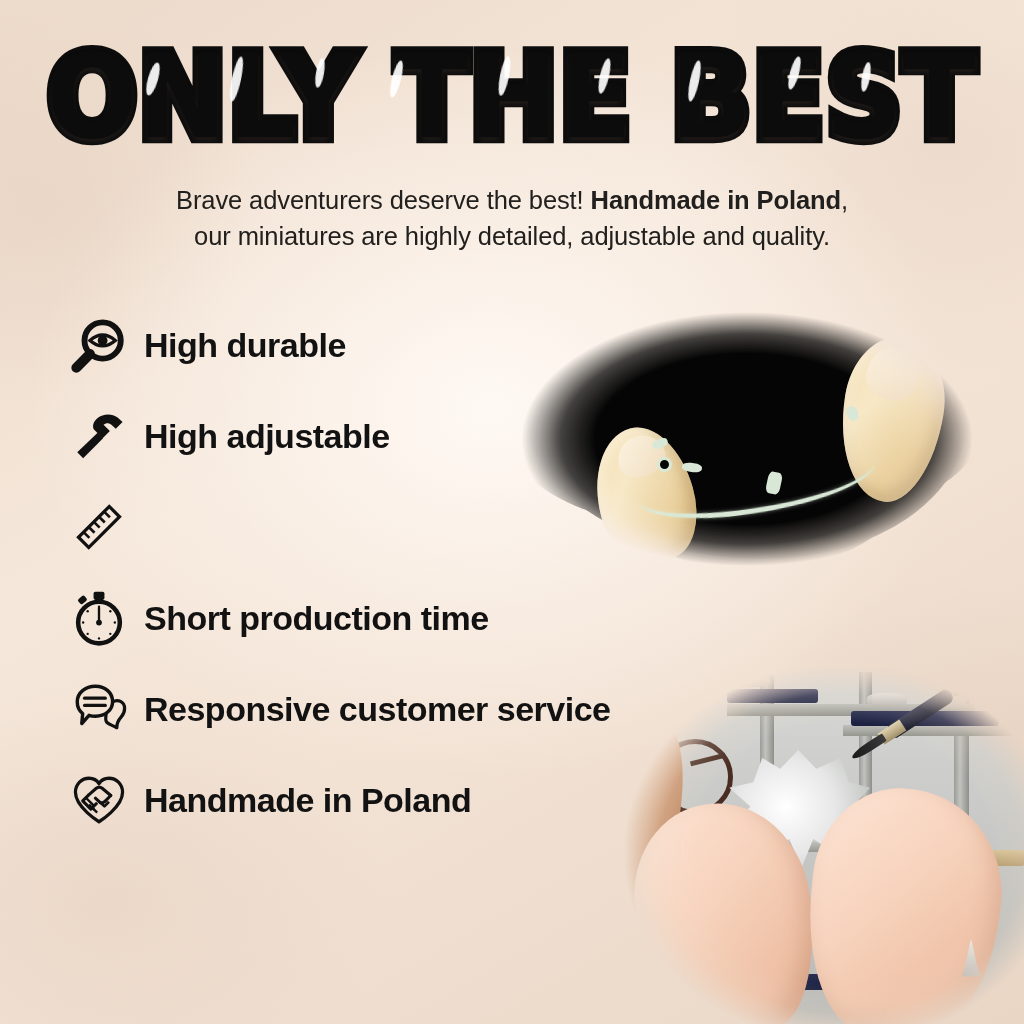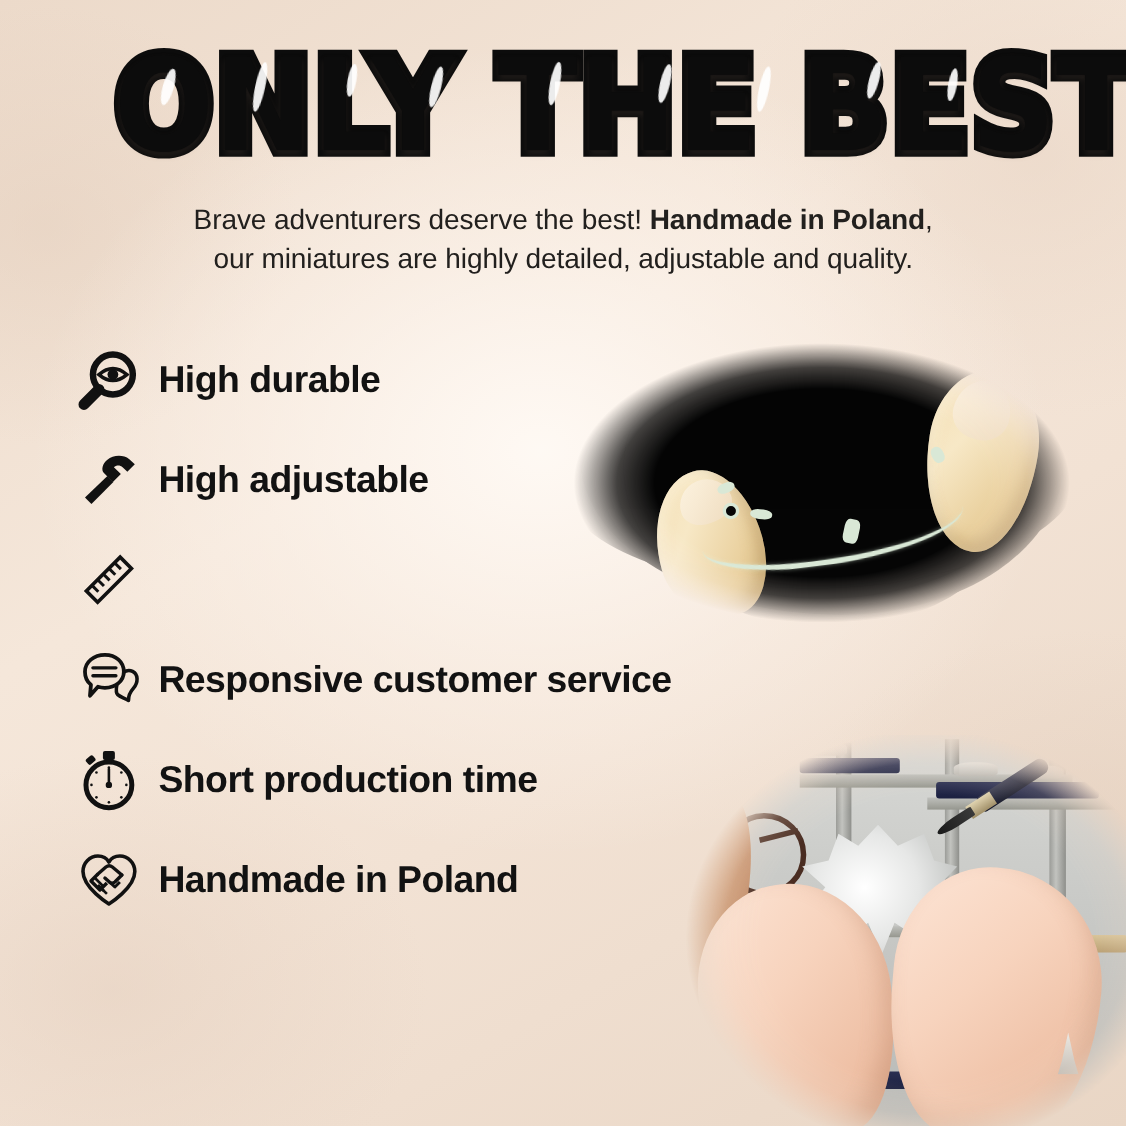--- a/index.html
+++ b/index.html
@@ -23,21 +23,21 @@
       radial-gradient(ellipse 34% 24% at 96% 74%, rgba(224,202,184,0.45) 0%, rgba(224,202,184,0.0) 75%),
       linear-gradient(150deg, #ecdaca 0%, #f5e7da 38%, #f2e2d4 62%, #e9d6c5 100%);
   }
 
   
   .title-wrap {
     position: absolute;
     top: 38px;
     left: 0;
     width: 1024px;
-    text-align: right;
+    text-align: center;
   }
   .title {
     display: inline-block;
     position: relative;
     font-family: "DejaVu Sans", sans-serif;
     font-weight: 700;
     font-size: 104px;
     line-height: 1.0;
     letter-spacing: 1px;
     color: #0c0c0c;
@@ -363,32 +363,20 @@
           <g transform="rotate(-45 32 32)">
             <rect x="8" y="24" width="48" height="16" fill="none" stroke="#111" stroke-width="3.6"></rect>
             <line x1="16" y1="24" x2="16" y2="33" stroke="#111" stroke-width="3"></line>
             <line x1="24" y1="24" x2="24" y2="33" stroke="#111" stroke-width="3"></line>
             <line x1="32" y1="24" x2="32" y2="33" stroke="#111" stroke-width="3"></line>
             <line x1="40" y1="24" x2="40" y2="33" stroke="#111" stroke-width="3"></line>
             <line x1="48" y1="24" x2="48" y2="33" stroke="#111" stroke-width="3"></line>
           </g>
         </svg>
       </span>
-    </div>
-
-    <div class="feature">
-      <span class="feature-icon">
-        <svg width="58" height="58" viewBox="0 0 64 64">
-          <path d="M42 26 C42 18 49 12 55 14 C61 16 62 24 58 30 C56 33 54 36 55 42 C50 40 47 40 44 38 C41 36 42 30 42 26 Z" fill="#f2e3d5" stroke="#111" stroke-width="3.4" stroke-linejoin="round" transform="translate(-4 8) scale(1.05) rotate(8 50 28)"></path>
-          <path d="M8 24 C8 14 17 7 28 7 C39 7 47 14 47 24 C47 33 39 40 28 40 C25 40 23 39.6 21 39 L13 48 L14 37 C10 34 8 29 8 24 Z" fill="#f2e3d5" stroke="#111" stroke-width="3.8" stroke-linejoin="round"></path>
-          <line x1="16" y1="20" x2="39" y2="20" stroke="#111" stroke-width="3.4" stroke-linecap="round"></line>
-          <line x1="16" y1="28" x2="39" y2="28" stroke="#111" stroke-width="3.4" stroke-linecap="round"></line>
-        </svg>
-      </span>
-      <span class="feature-label">Responsive customer service</span>
     </div>
 
     <div class="feature">
       <span class="feature-icon">
         <svg width="58" height="58" viewBox="0 0 64 64">
           <rect x="26" y="3" width="12" height="9" rx="2" fill="#111"></rect>
           <rect x="9" y="9" width="9" height="7" rx="2" fill="#111" transform="rotate(-40 13 12)"></rect>
           <circle cx="32" cy="37" r="23" fill="none" stroke="#111" stroke-width="5"></circle>
           <line x1="32" y1="12" x2="32" y2="16" stroke="#111" stroke-width="5"></line>
           <line x1="32" y1="37" x2="32" y2="21" stroke="#111" stroke-width="2.6" stroke-linecap="round"></line>
@@ -401,20 +389,32 @@
           <circle cx="19.5" cy="49.5" r="1.3" fill="#111"></circle>
           <circle cx="14.5" cy="37" r="1.3" fill="#111"></circle>
           <circle cx="19.5" cy="24.5" r="1.3" fill="#111"></circle>
         </svg>
       </span>
       <span class="feature-label">Short production time</span>
     </div>
 
     <div class="feature">
       <span class="feature-icon">
+        <svg width="58" height="58" viewBox="0 0 64 64">
+          <path d="M42 26 C42 18 49 12 55 14 C61 16 62 24 58 30 C56 33 54 36 55 42 C50 40 47 40 44 38 C41 36 42 30 42 26 Z" fill="#f2e3d5" stroke="#111" stroke-width="3.4" stroke-linejoin="round" transform="translate(-4 8) scale(1.05) rotate(8 50 28)"></path>
+          <path d="M8 24 C8 14 17 7 28 7 C39 7 47 14 47 24 C47 33 39 40 28 40 C25 40 23 39.6 21 39 L13 48 L14 37 C10 34 8 29 8 24 Z" fill="#f2e3d5" stroke="#111" stroke-width="3.8" stroke-linejoin="round"></path>
+          <line x1="16" y1="20" x2="39" y2="20" stroke="#111" stroke-width="3.4" stroke-linecap="round"></line>
+          <line x1="16" y1="28" x2="39" y2="28" stroke="#111" stroke-width="3.4" stroke-linecap="round"></line>
+        </svg>
+      </span>
+      <span class="feature-label">Responsive customer service</span>
+    </div>
+
+    <div class="feature">
+      <span class="feature-icon">
         <svg width="60" height="58" viewBox="0 0 64 64">
           <path d="M32 56 C32 56 6 40 6 23.5 C6 14.5 13 8 21 8 C26 8 30 10.6 32 14 C34 10.6 38 8 43 8 C51 8 58 14.5 58 23.5 C58 40 32 56 32 56 Z" fill="none" stroke="#111" stroke-width="3.6" stroke-linejoin="round"></path>
           <path d="M21 26 L29 19 C31 17.4 33.5 17.4 35.5 19 L45 27" fill="none" stroke="#111" stroke-width="3.4" stroke-linecap="round" stroke-linejoin="round"></path>
           <path d="M45 27 L38 34 C36 35.6 34 35.4 32.5 34 L28 30" fill="none" stroke="#111" stroke-width="3.4" stroke-linecap="round" stroke-linejoin="round"></path>
           <path d="M21 26 L14 33 L23 42 L30 35" fill="none" stroke="#111" stroke-width="3.4" stroke-linejoin="round"></path>
           <line x1="17.5" y1="29.5" x2="26" y2="38" stroke="#111" stroke-width="2.6"></line>
           <line x1="21" y1="37" x2="27" y2="43" stroke="#111" stroke-width="2.6"></line>
           <line x1="25" y1="41" x2="30" y2="46" stroke="#111" stroke-width="2.6"></line>
           <path d="M32.5 34 L38 39 L43 34" fill="none" stroke="#111" stroke-width="3" stroke-linejoin="round"></path>
         </svg>

